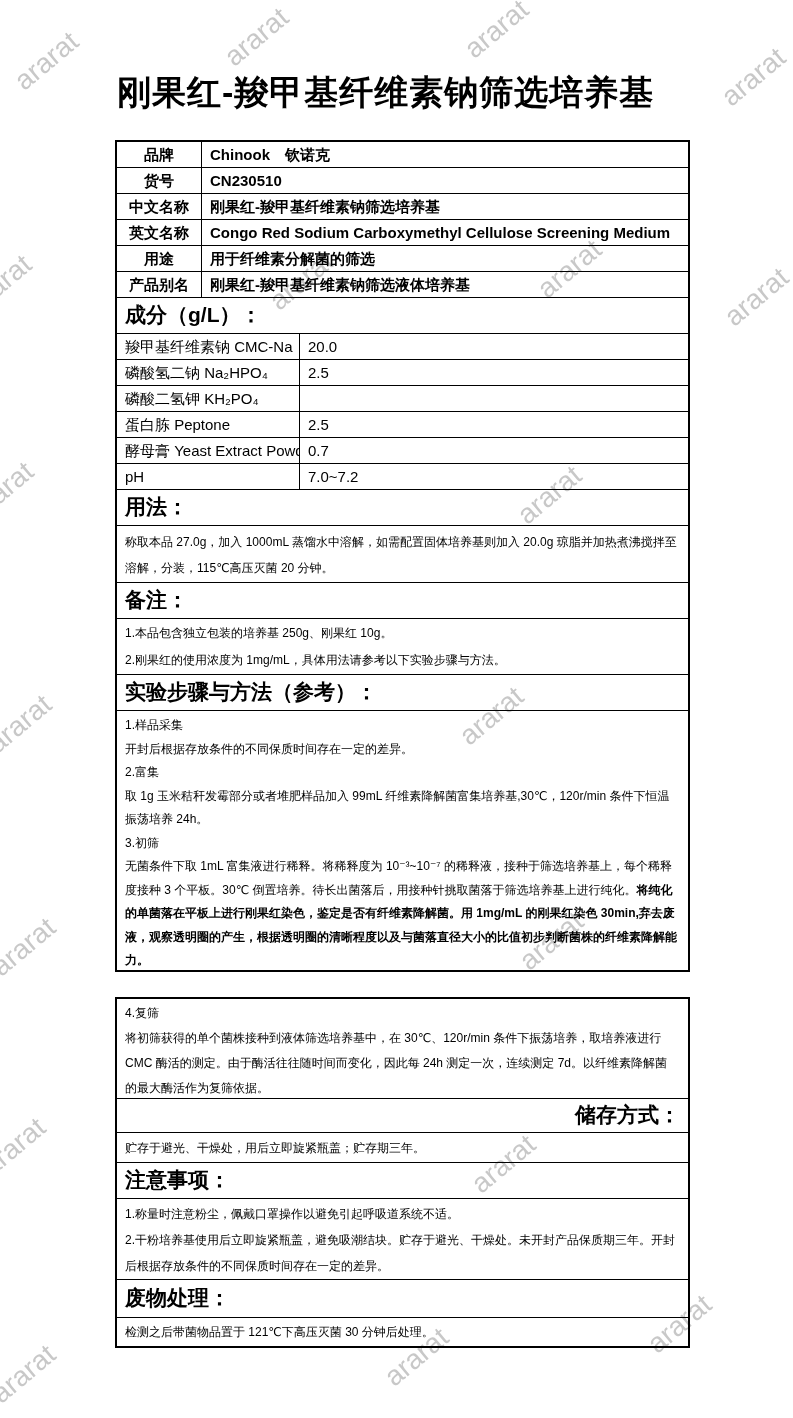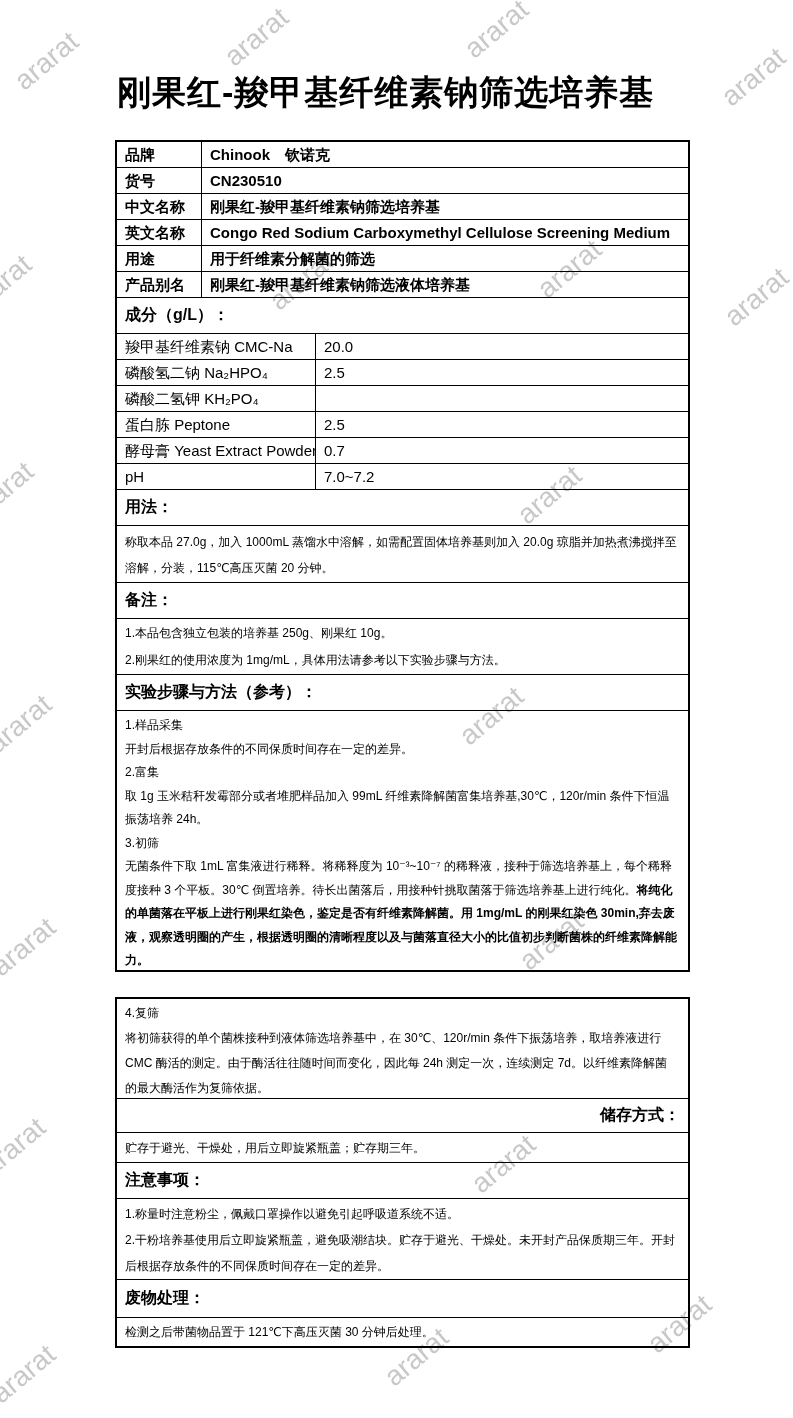--- a/index.html
+++ b/index.html
@@ -32,31 +32,31 @@
     position:absolute; left:115px; width:575px;
     border:2px solid #000; box-sizing:border-box;
     background:transparent;
   }
   .block1 { top:140px; }
   .block2 { top:997px; }
   .row { display:flex; box-sizing:border-box; border-bottom:1.5px solid #000; }
   .cell { box-sizing:border-box; padding:0 8px; overflow:hidden; }
   .info-row { height:26px; font-size:15px; font-weight:bold; }
   .info-row .cell { line-height:25px; white-space:nowrap; }
-  .info-label { width:85px; border-right:1.5px solid #000; }
+  .info-label { width:85px; border-right:1.5px solid #000;text-align:center; }
   .info-value { flex:1; }
   .sec-head {
     height:36px; line-height:33px;
-    font-size:16px; font-weight:bold;
+    font-size:21px; font-weight:bold;
     padding:0 8px; box-sizing:border-box;
     border-bottom:1.5px solid #000;
   }
   .comp-row { height:26px; font-size:15px; }
   .comp-row .cell { line-height:25px; white-space:nowrap; }
-  .comp-name { width:199px; border-right:1.5px solid #000; }
+  .comp-name { width:183px; border-right:1.5px solid #000; }
   .comp-value { flex:1; }
   .text-row {
     font-size:12px; box-sizing:border-box;
     border-bottom:1.5px solid #000;
     padding:2px 10px 0 8px;
     display:block;
   }
   .usage-text { height:57px; line-height:26px; padding-top:3px; }
   .remarks-text { height:56px; line-height:27px; padding-top:1px; }
   .proc-text { height:259px; line-height:23.5px; padding-top:3px; border-bottom:none; }

